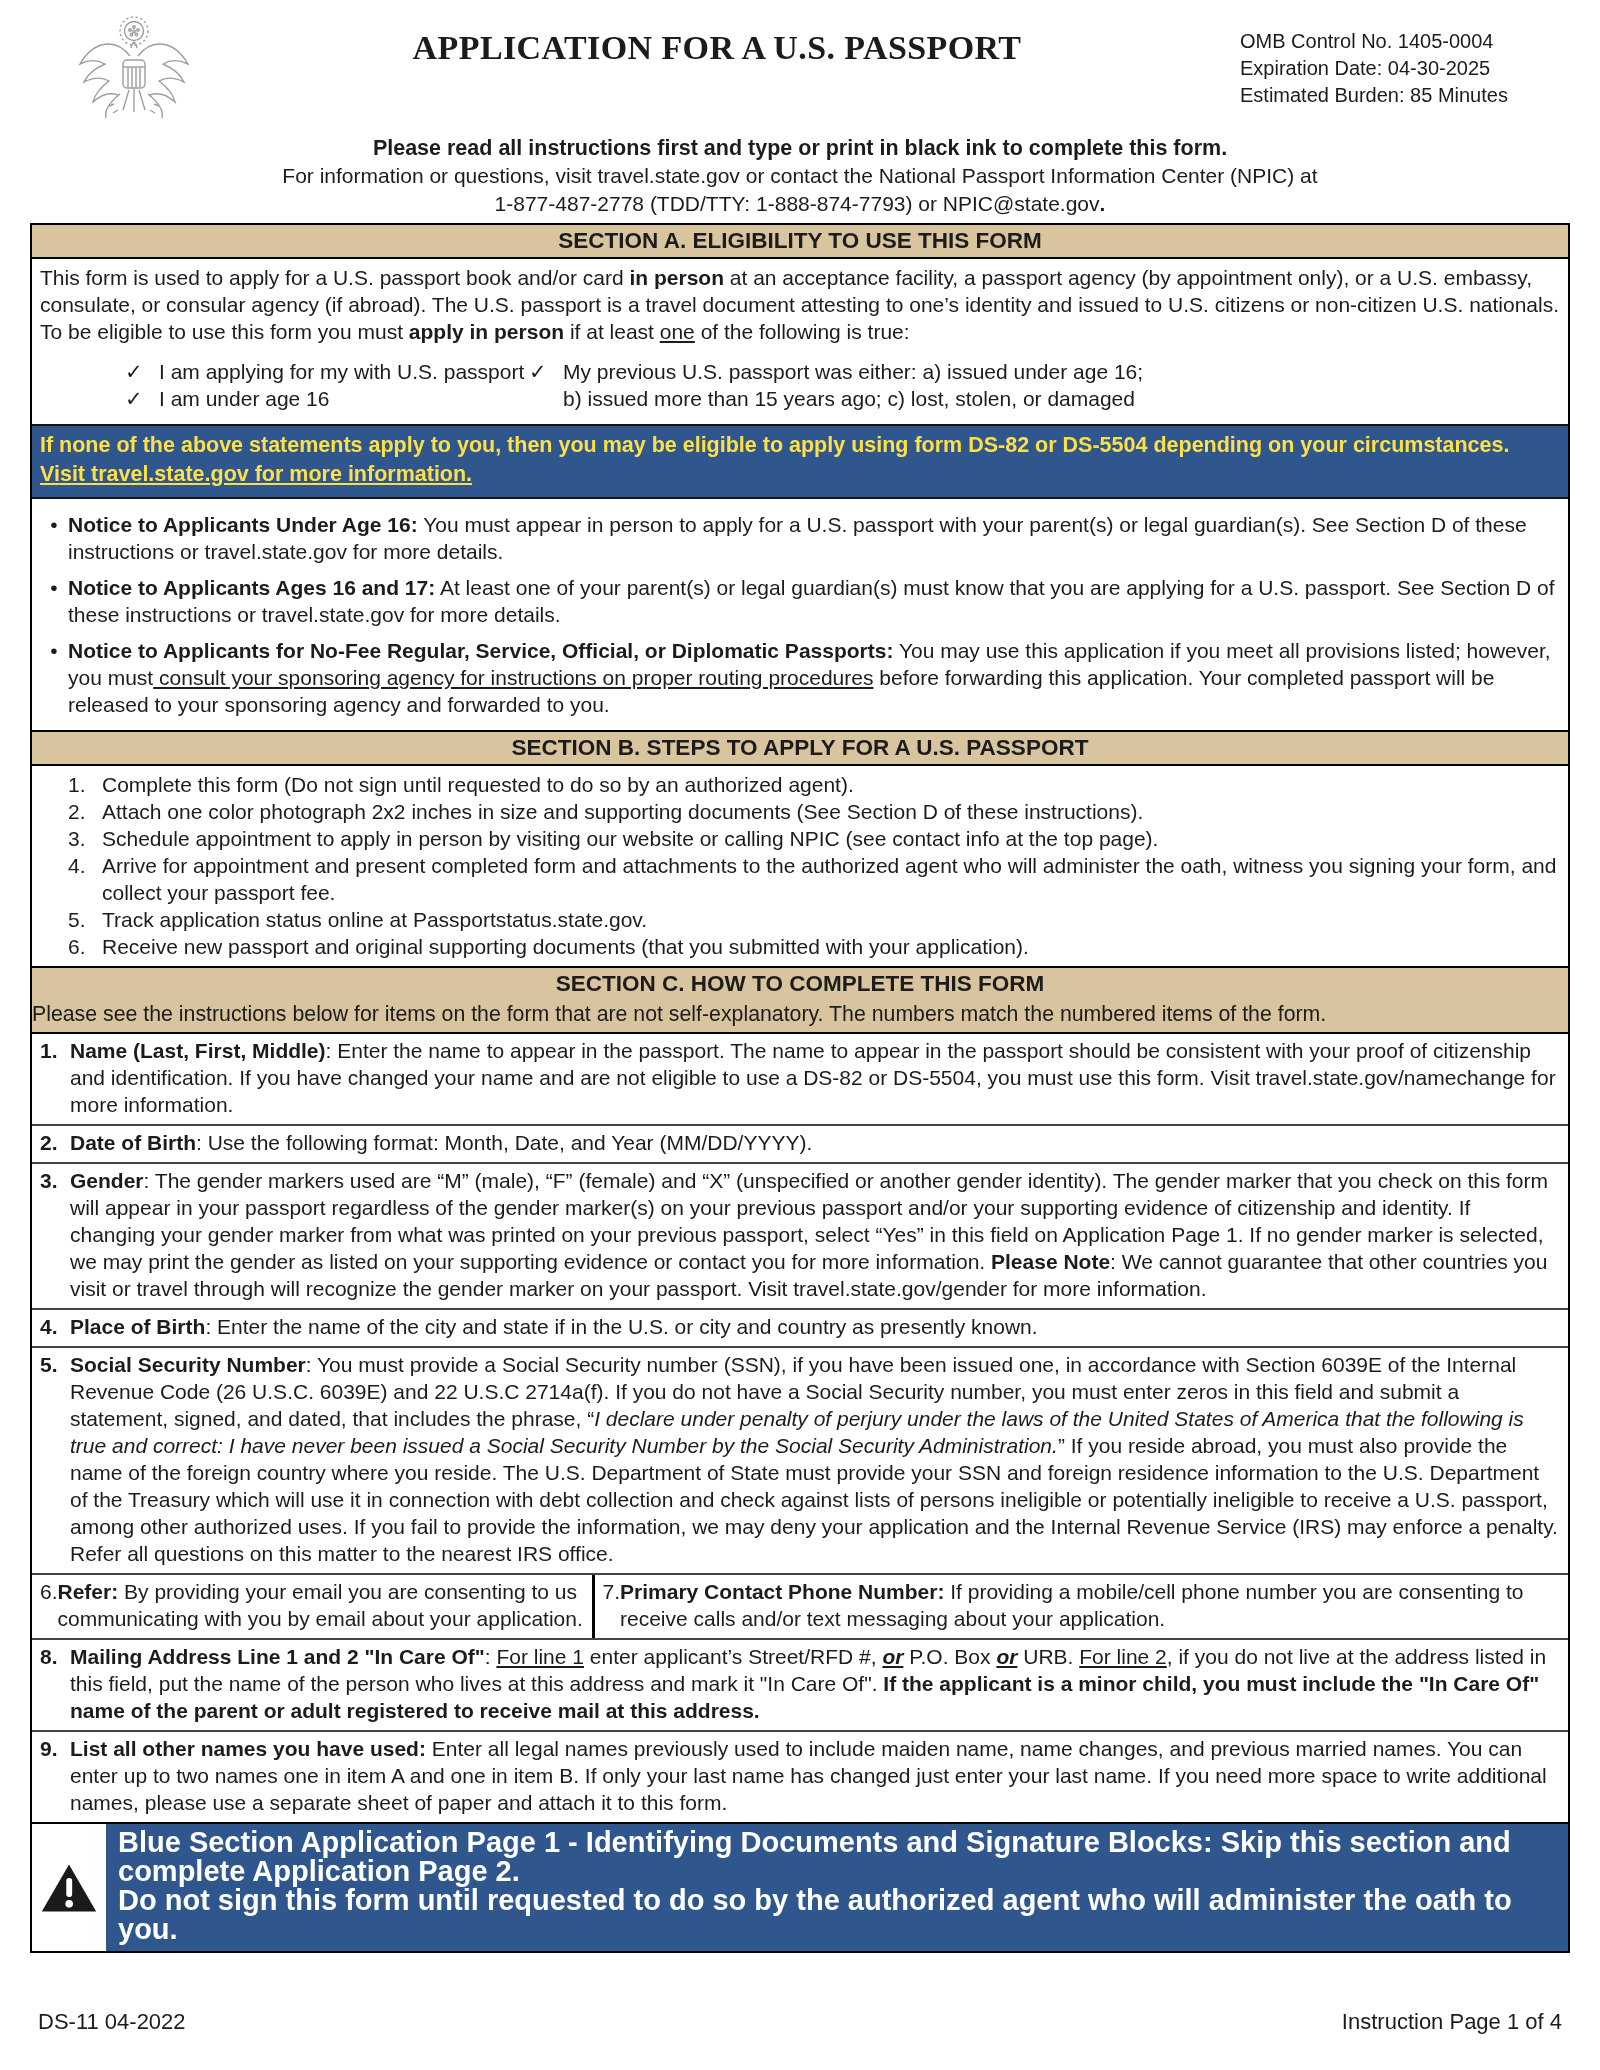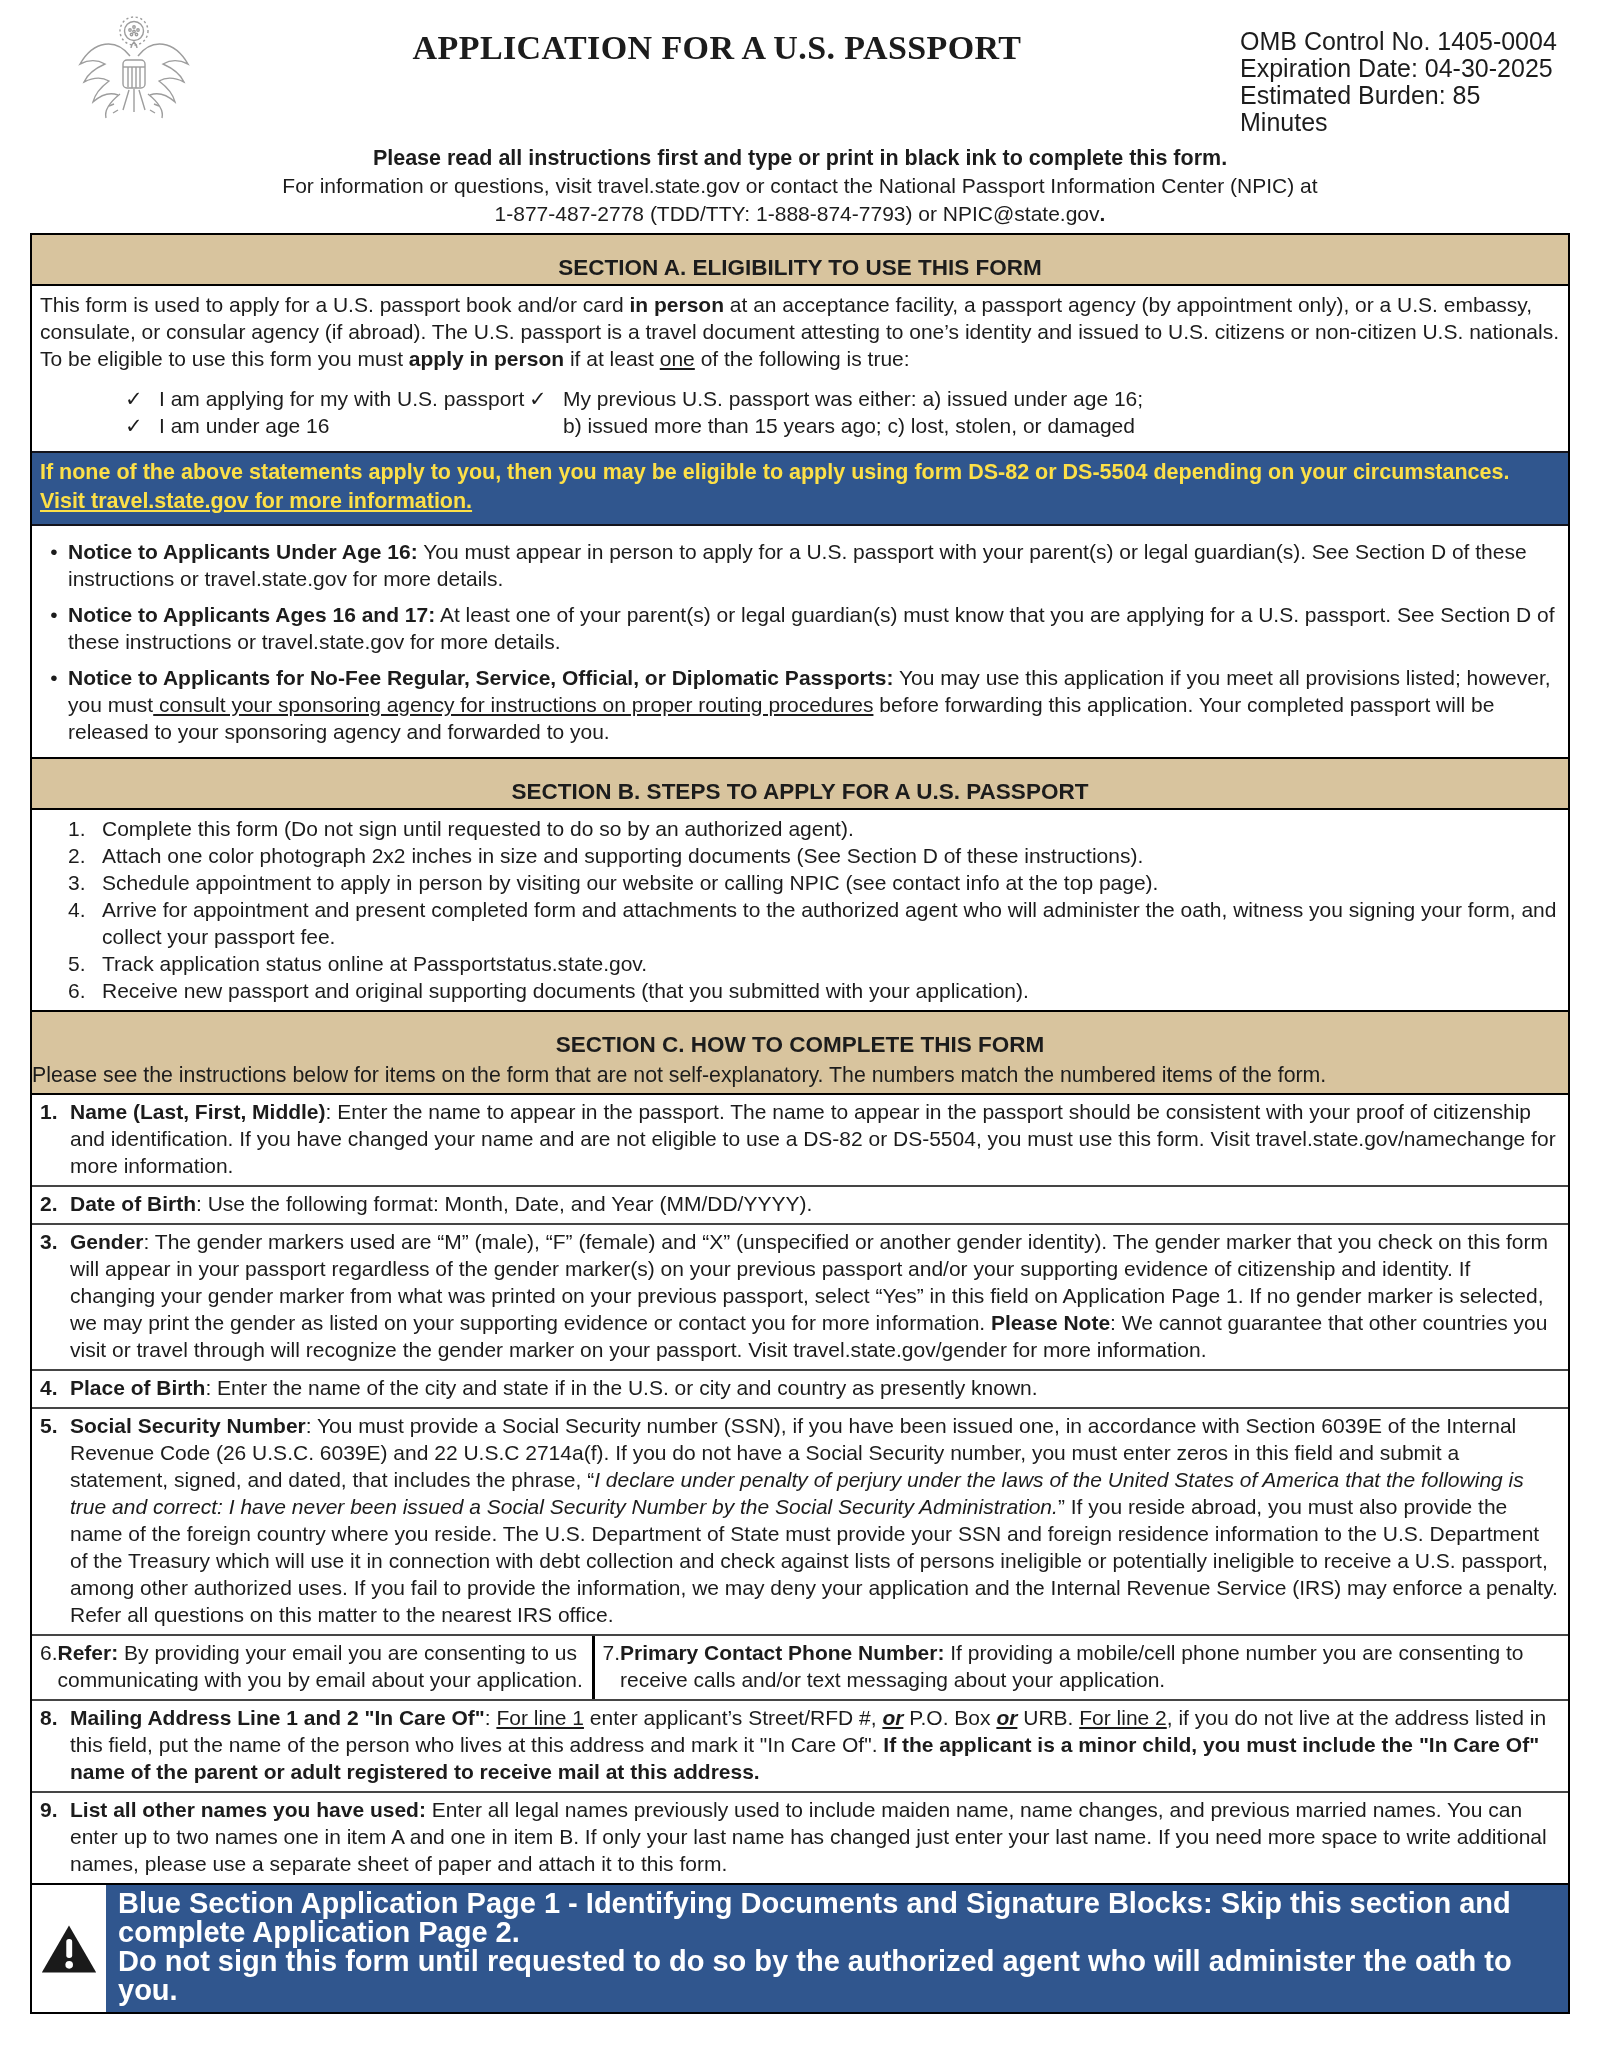--- a/index.html
+++ b/index.html
@@ -11,31 +11,31 @@
   }
   .page { padding:10px 30px 0; }
 
   
   .header-row { display:flex; align-items:flex-start; }
   .eagle { width:120px; height:112px; flex:0 0 auto; margin-left:44px; margin-top:4px; }
   .eagle svg { width:100%; height:100%; }
   .header-center { flex:1; text-align:center; font-family:"Liberation Serif","DejaVu Serif",serif; padding-top:16px; }
   .dept { font-size:25px; }
   .main-title { font-size:34px; font-weight:bold; margin-top:8px; letter-spacing:.4px; }
-  .header-right { width:330px; flex:0 0 auto; font-size:25px; line-height:27px; padding-top:18px; }
+  .header-right { width:330px; flex:0 0 auto; font-size:20px; line-height:27px; padding-top:18px; }
 
   
   .intro { text-align:center; margin-top:8px; line-height:28px; }
   .intro .b1 { font-weight:bold; font-size:21.5px; }
 
   
   .formbox { border:2.5px solid #000; margin-top:5px; }
   .sec-hdr {
     background:#d8c49e; border-top:2.5px solid #000; border-bottom:2.5px solid #000;
-    text-align:center; font-weight:bold; font-size:22.5px; padding:19px 0 3px; line-height:27px;
+    text-align:center; font-weight:bold; font-size:22.5px; padding:2px 0 3px; line-height:27px;
   }
   .sec-hdr.first { border-top:none; }
   .sec-hdr.no-bb { border-bottom:none; }
 
   .rb { font-weight:bold; }
   .ru { text-decoration:underline; }
   .ri { font-style:italic; }
 
   
   .secA-body { padding:5px 8px 4px; }

